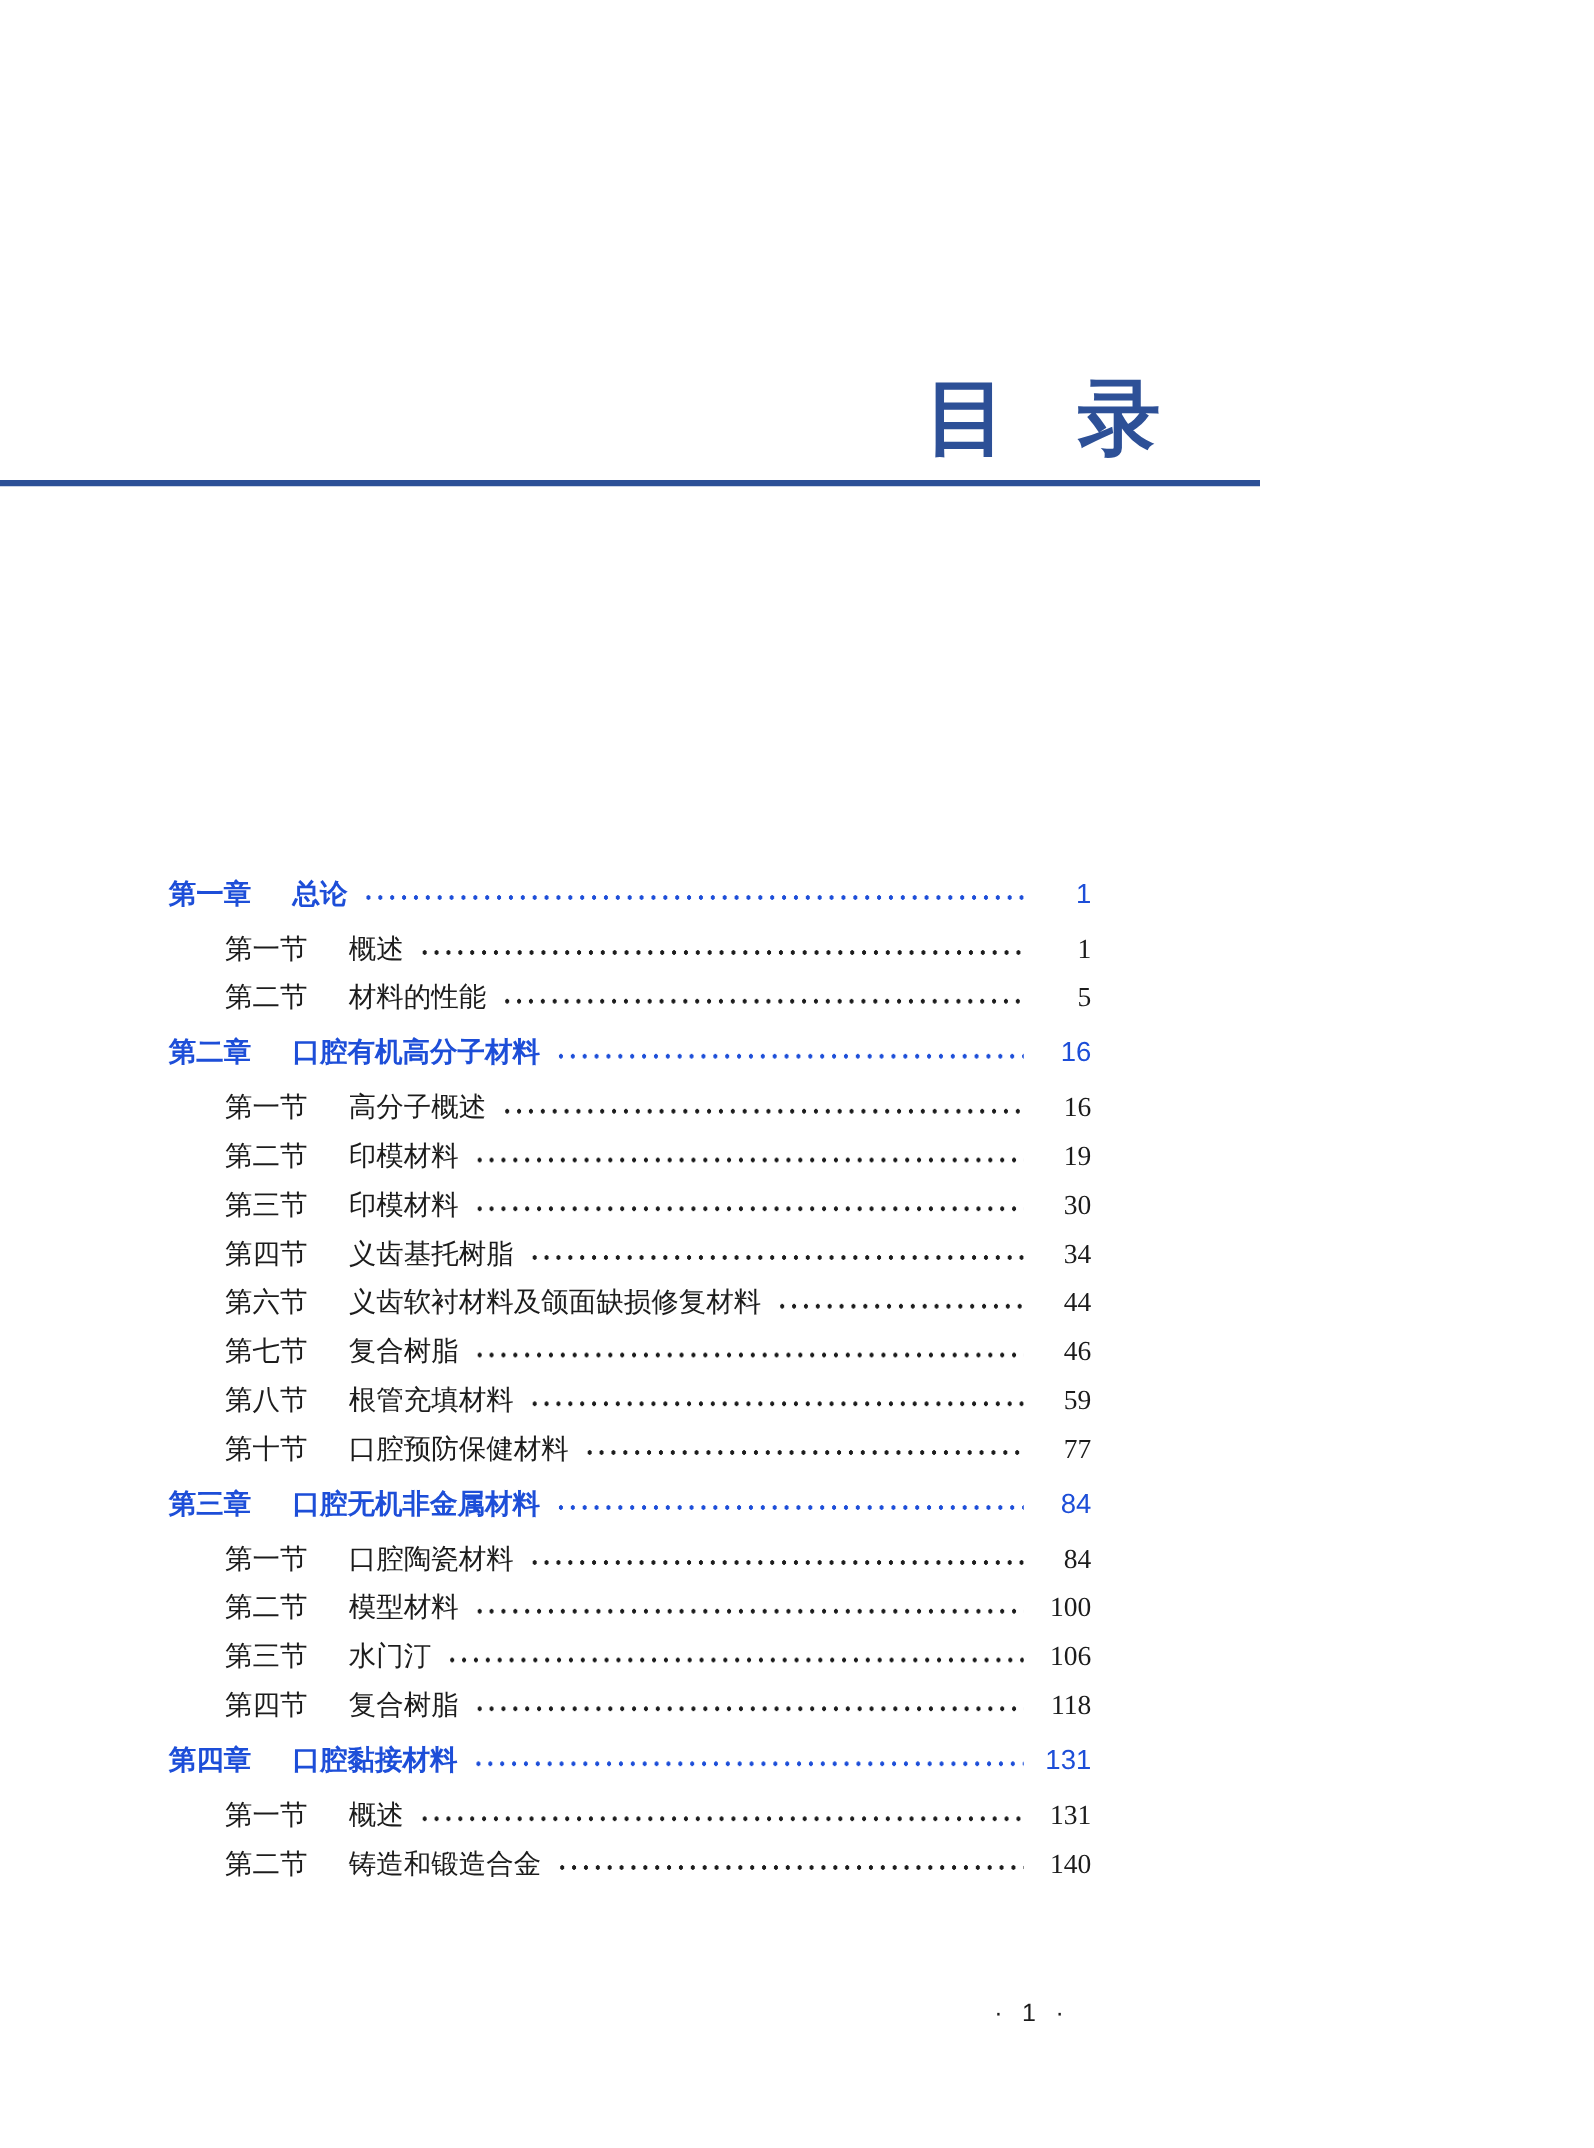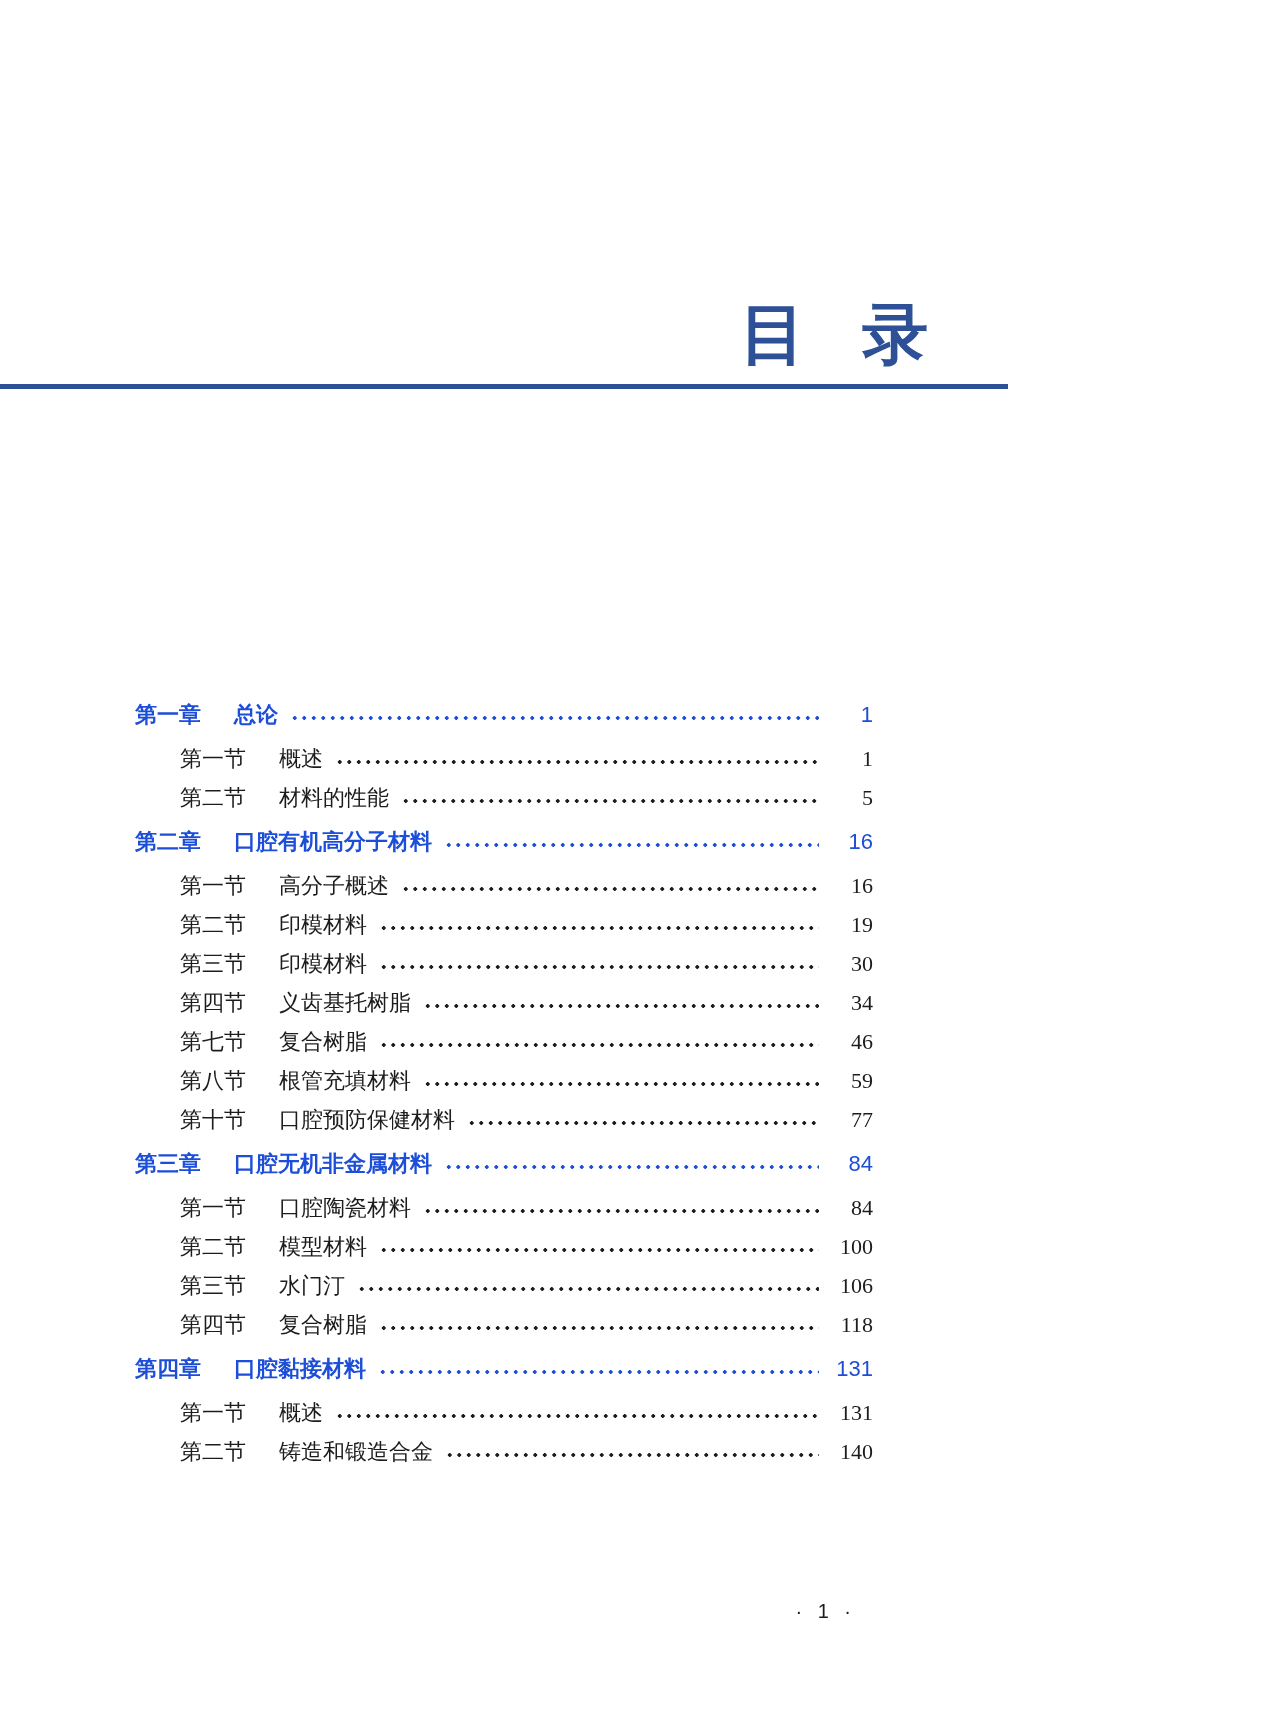--- a/index.html
+++ b/index.html
@@ -151,20 +151,26 @@
     <span class="leader"></span>
     <span class="pg">30</span>
   </div>
       <div class="row section">
     <span class="lbl">第四节</span>
     <span class="ttl">义齿基托树脂</span>
     <span class="leader"></span>
     <span class="pg">34</span>
   </div>
       <div class="row section">
+    <span class="lbl">第六节</span>
+    <span class="ttl">义齿软衬材料及颌面缺损修复材料</span>
+    <span class="leader"></span>
+    <span class="pg">44</span>
+  </div>
+      <div class="row section">
     <span class="lbl">第七节</span>
     <span class="ttl">复合树脂</span>
     <span class="leader"></span>
     <span class="pg">46</span>
   </div>
       <div class="row section">
     <span class="lbl">第八节</span>
     <span class="ttl">根管充填材料</span>
     <span class="leader"></span>
     <span class="pg">59</span>

